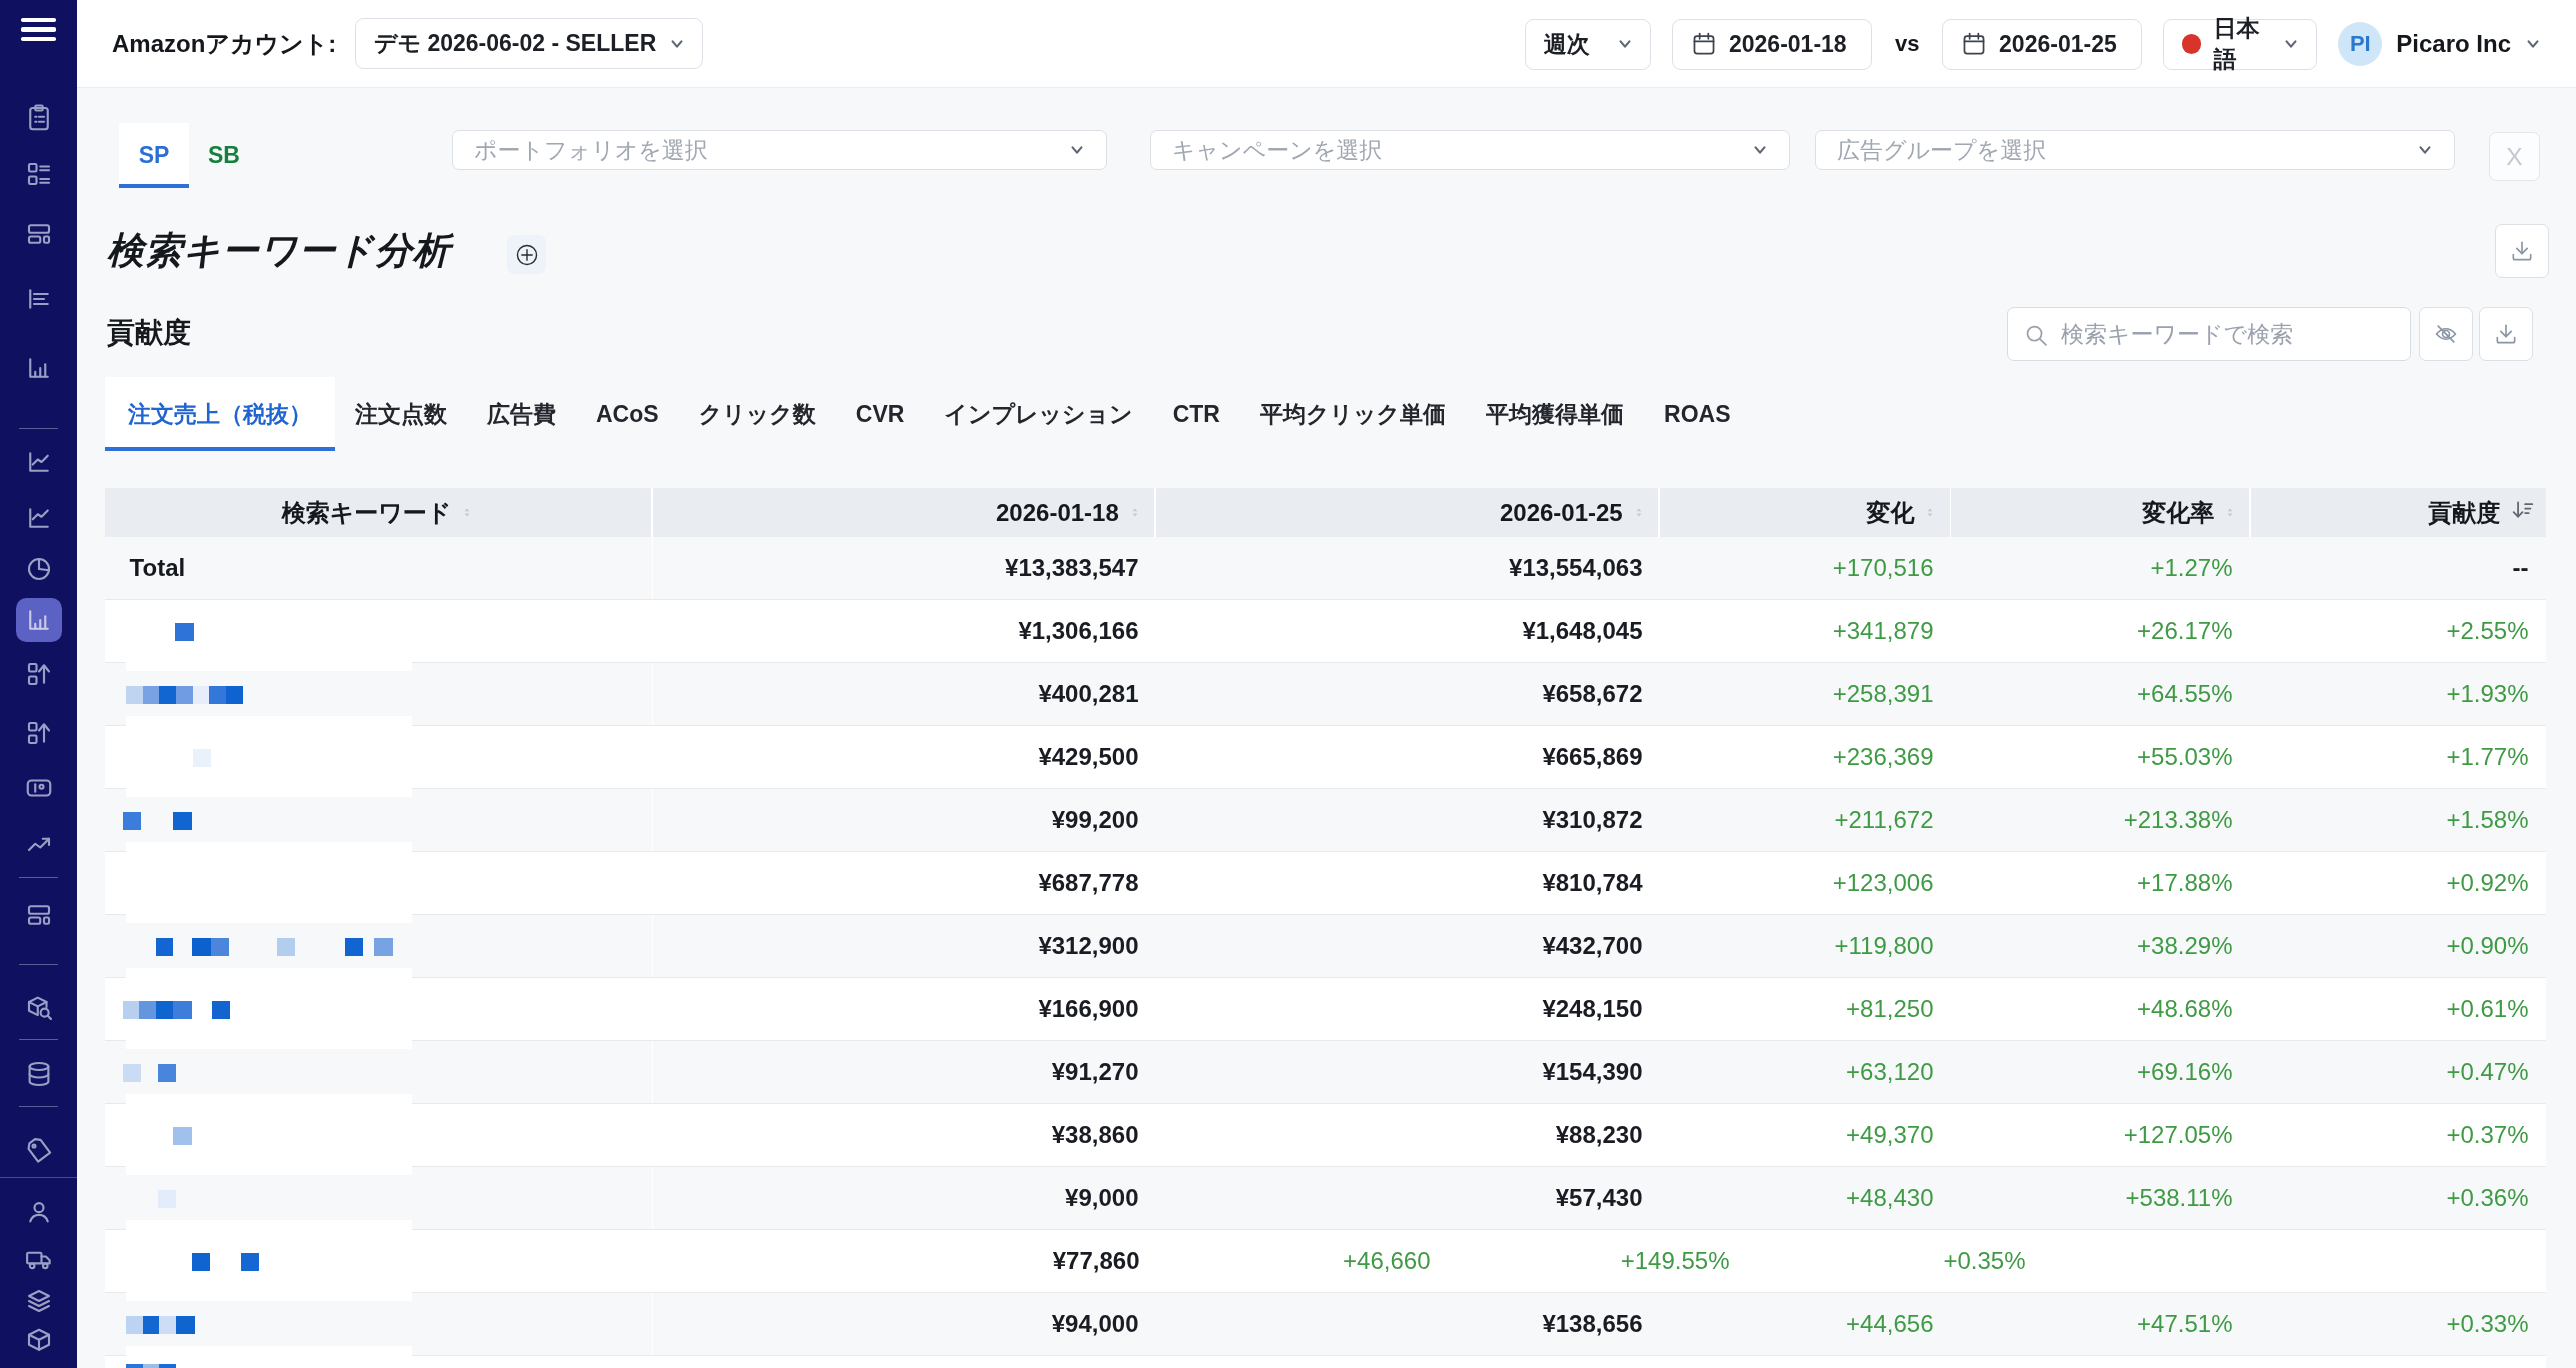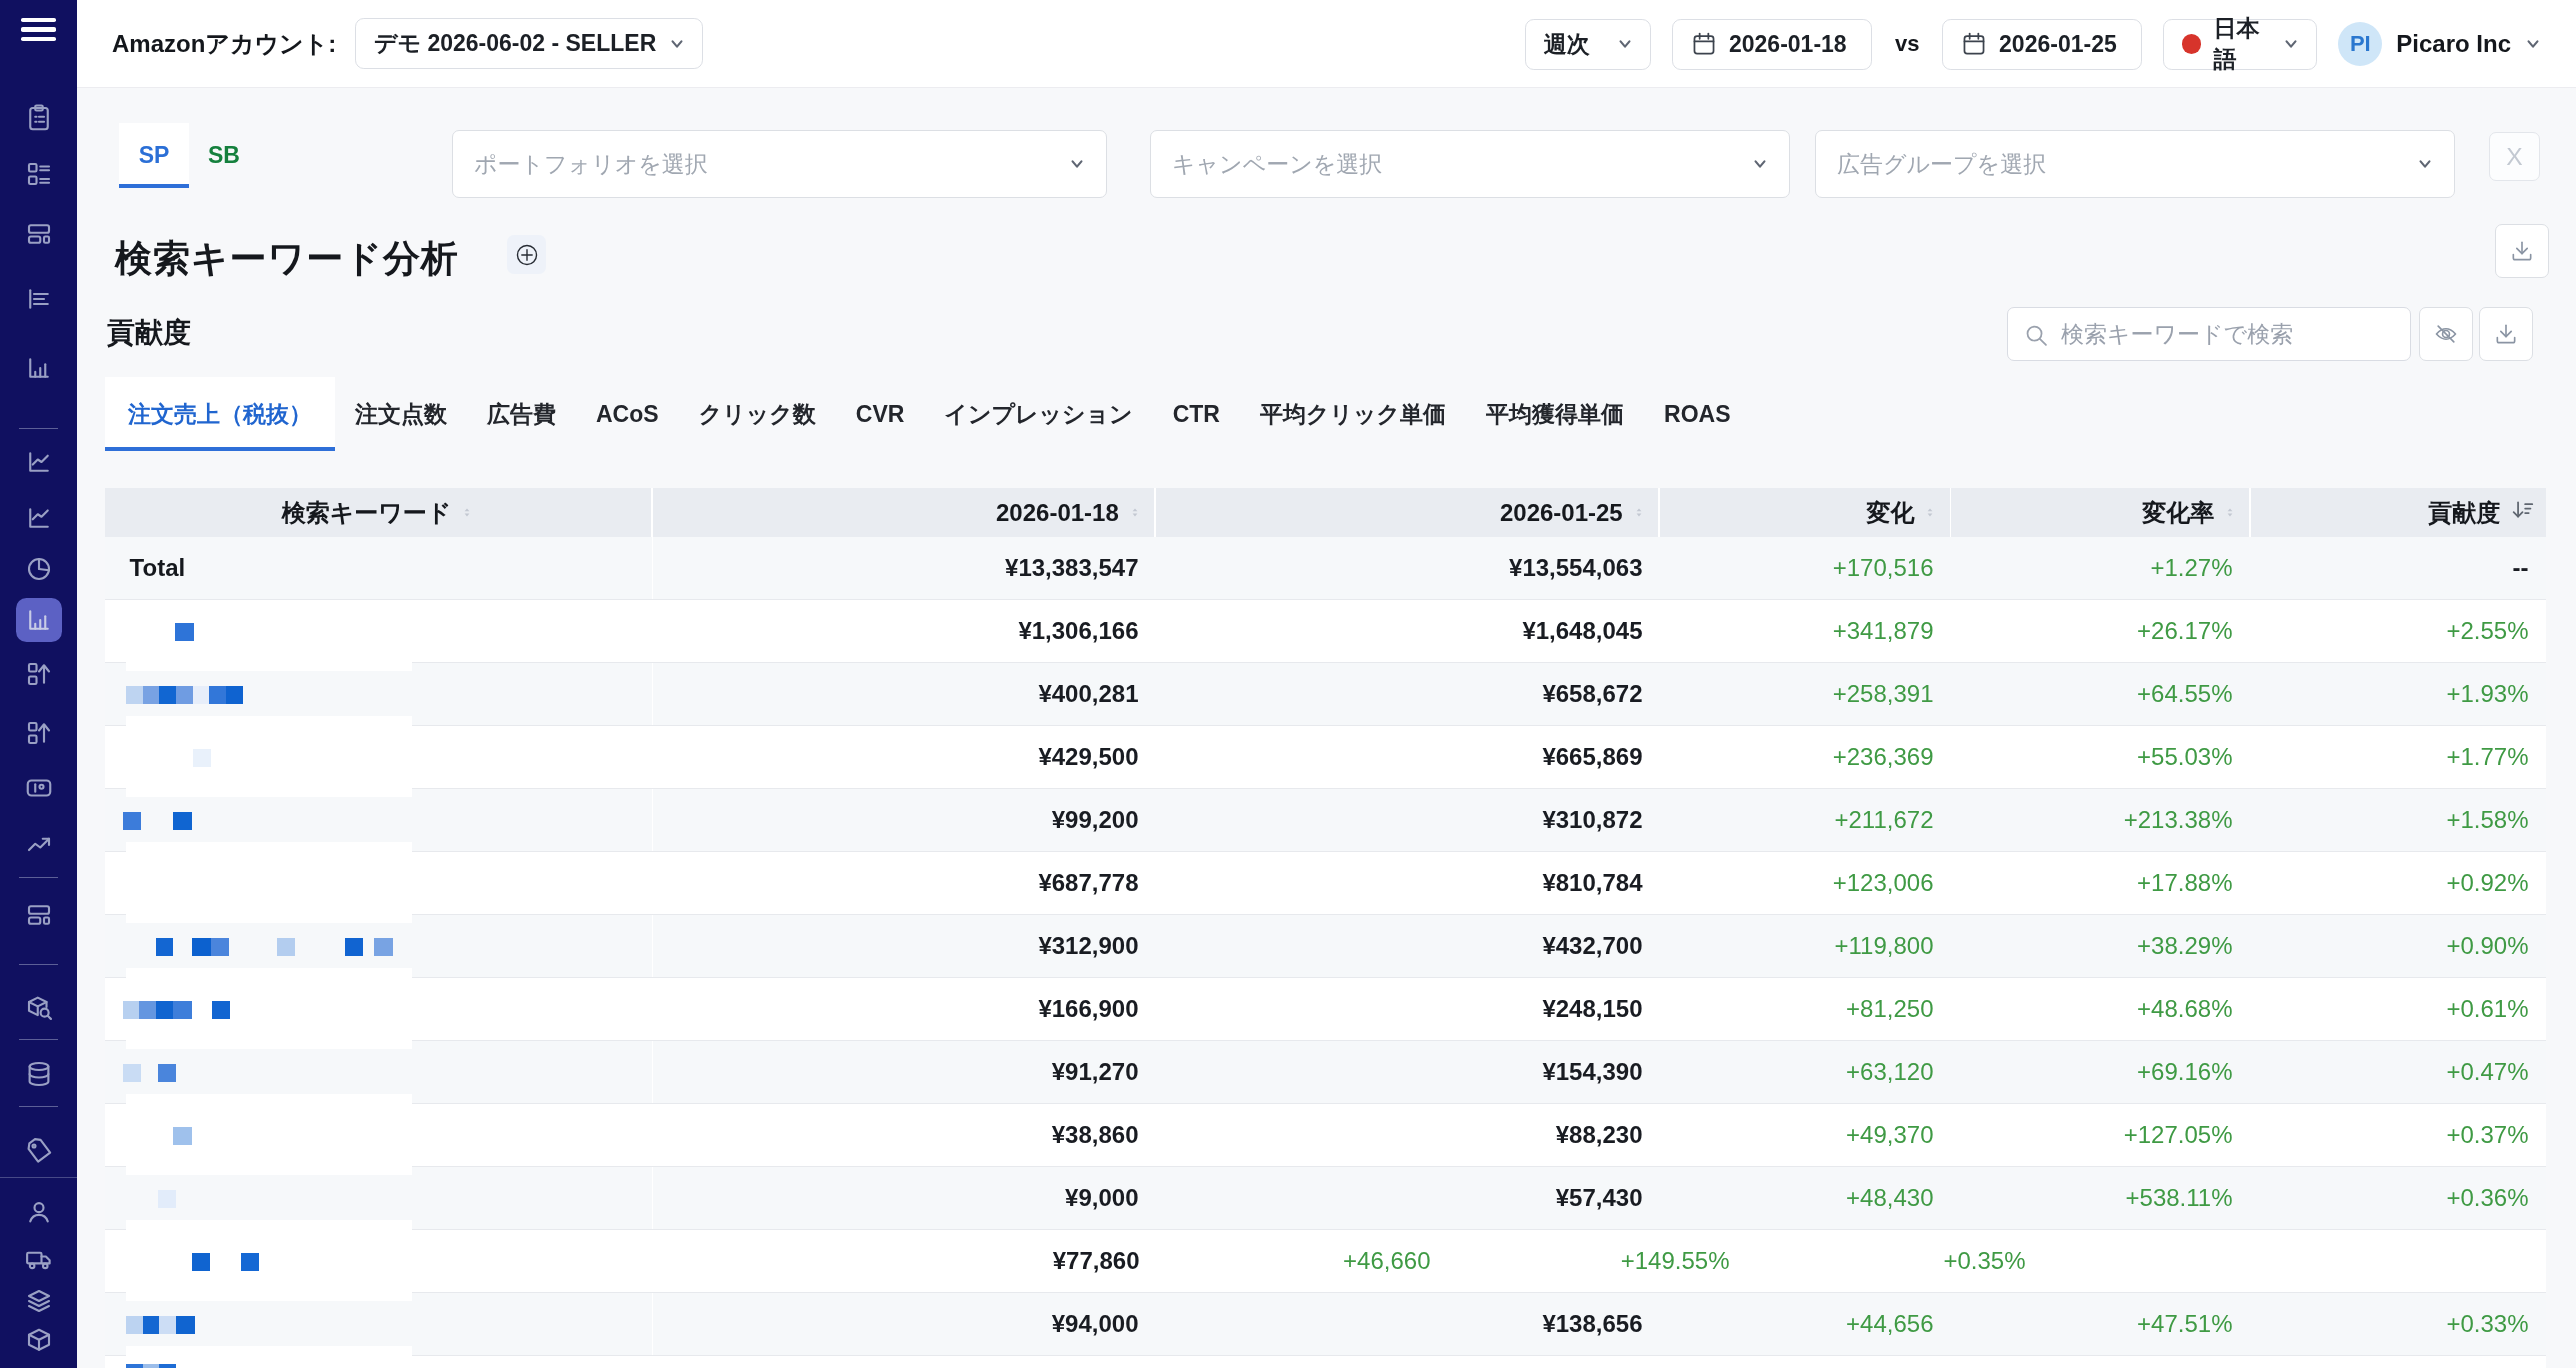--- a/index.html
+++ b/index.html
@@ -28,21 +28,21 @@
   .vs{font-size:22px;font-weight:700;color:#14171c;padding:0 1.8px;}
   .flagdot{width:19.3px;height:19.3px;border-radius:50%;background:#d7342b;flex:none;}
   .avatar{width:44px;height:44px;border-radius:50%;background:#cfe6f8;color:#2a77cf;font-weight:700;font-size:22px;display:flex;align-items:center;justify-content:center;flex:none;}
   .uname{font-size:24px;font-weight:700;color:#14171c;}
 
   
   .sp-tabs{position:absolute;left:119px;top:123px;height:65px;display:flex;z-index:5;}
   .sp-tab{width:70px;display:flex;align-items:center;justify-content:center;font-size:23px;font-weight:600;color:#15803d;cursor:pointer;position:relative;}
   .sp-tab.active{background:#ffffff;color:#2b6fd6;}
   .sp-tab.active::after{content:"";position:absolute;left:0;bottom:0;width:100%;height:4.4px;background:#2e6fd8;}
-  .filter-select{position:absolute;top:130px;height:68px;background:#fff;border:0.9px solid #dcdfe4;border-radius:7px;display:flex;align-items:center;padding:0 21px;font-size:23px;color:#a0a7b1;cursor:pointer;}
+  .filter-select{position:absolute;top:130px;height:40px;background:#fff;border:0.9px solid #dcdfe4;border-radius:7px;display:flex;align-items:center;padding:0 21px;font-size:23px;color:#a0a7b1;cursor:pointer;}
   .filter-select .grow{flex:1;}
   .clear-btn{position:absolute;top:132px;left:2489px;width:51px;height:49px;background:#fcfdfe;border:0.9px solid #e3e6eb;border-radius:7px;display:flex;align-items:center;justify-content:center;color:#c3c9d2;font-size:24.6px;cursor:pointer;}
 
   
   .page-title{position:absolute;left:107px;top:226px;font-size:37px;font-weight:700;color:#15181d;letter-spacing:0.9px;}
   .plus-wrap{position:absolute;left:507px;top:235px;width:39px;height:39px;background:#eef2f9;border-radius:7px;display:flex;align-items:center;justify-content:center;cursor:pointer;}
   .plus-wrap svg{width:26px;height:26px;stroke:#262b33;stroke-width:1.6;fill:none;stroke-linecap:round;}
   .icon-btn{position:absolute;width:54px;height:54px;background:#fff;border:0.9px solid #dcdfe4;border-radius:7px;display:flex;align-items:center;justify-content:center;cursor:pointer;}
   .icon-btn svg{width:26px;height:26px;stroke:#8a94a3;stroke-width:1.9;fill:none;stroke-linecap:round;stroke-linejoin:round;}
   .section-title{position:absolute;left:107px;top:314px;font-size:28px;font-weight:700;color:#15181d;}
@@ -327,21 +327,21 @@
   <div class="filter-select" style="left:1815px;width:640px;">
     <span class="grow">広告グループを選択</span>
     <svg class="chev" viewBox="0 0 18 18">
         <polyline points="4,6 9,12 14,6"></polyline>
       </svg>
   </div>
   <div class="clear-btn">
     <span>X</span>
   </div>
 
-  <h1 class="page-title" style="margin:8px;">検索キーワード分析</h1>
+  <h1 class="page-title" style="margin:0;font-style:italic;">検索キーワード分析</h1>
   <div class="plus-wrap">
     <svg viewBox="0 0 30 30">
         <circle cx="15" cy="15" r="11"></circle>
         <line x1="15" y1="9" x2="15" y2="21"></line>
         <line x1="9" y1="15" x2="21" y2="15"></line>
       </svg>
   </div>
   <div class="icon-btn" style="left:2495px;top:224px;">
     <svg viewBox="0 0 30 30">
         <line x1="15" y1="5" x2="15" y2="18"></line>

